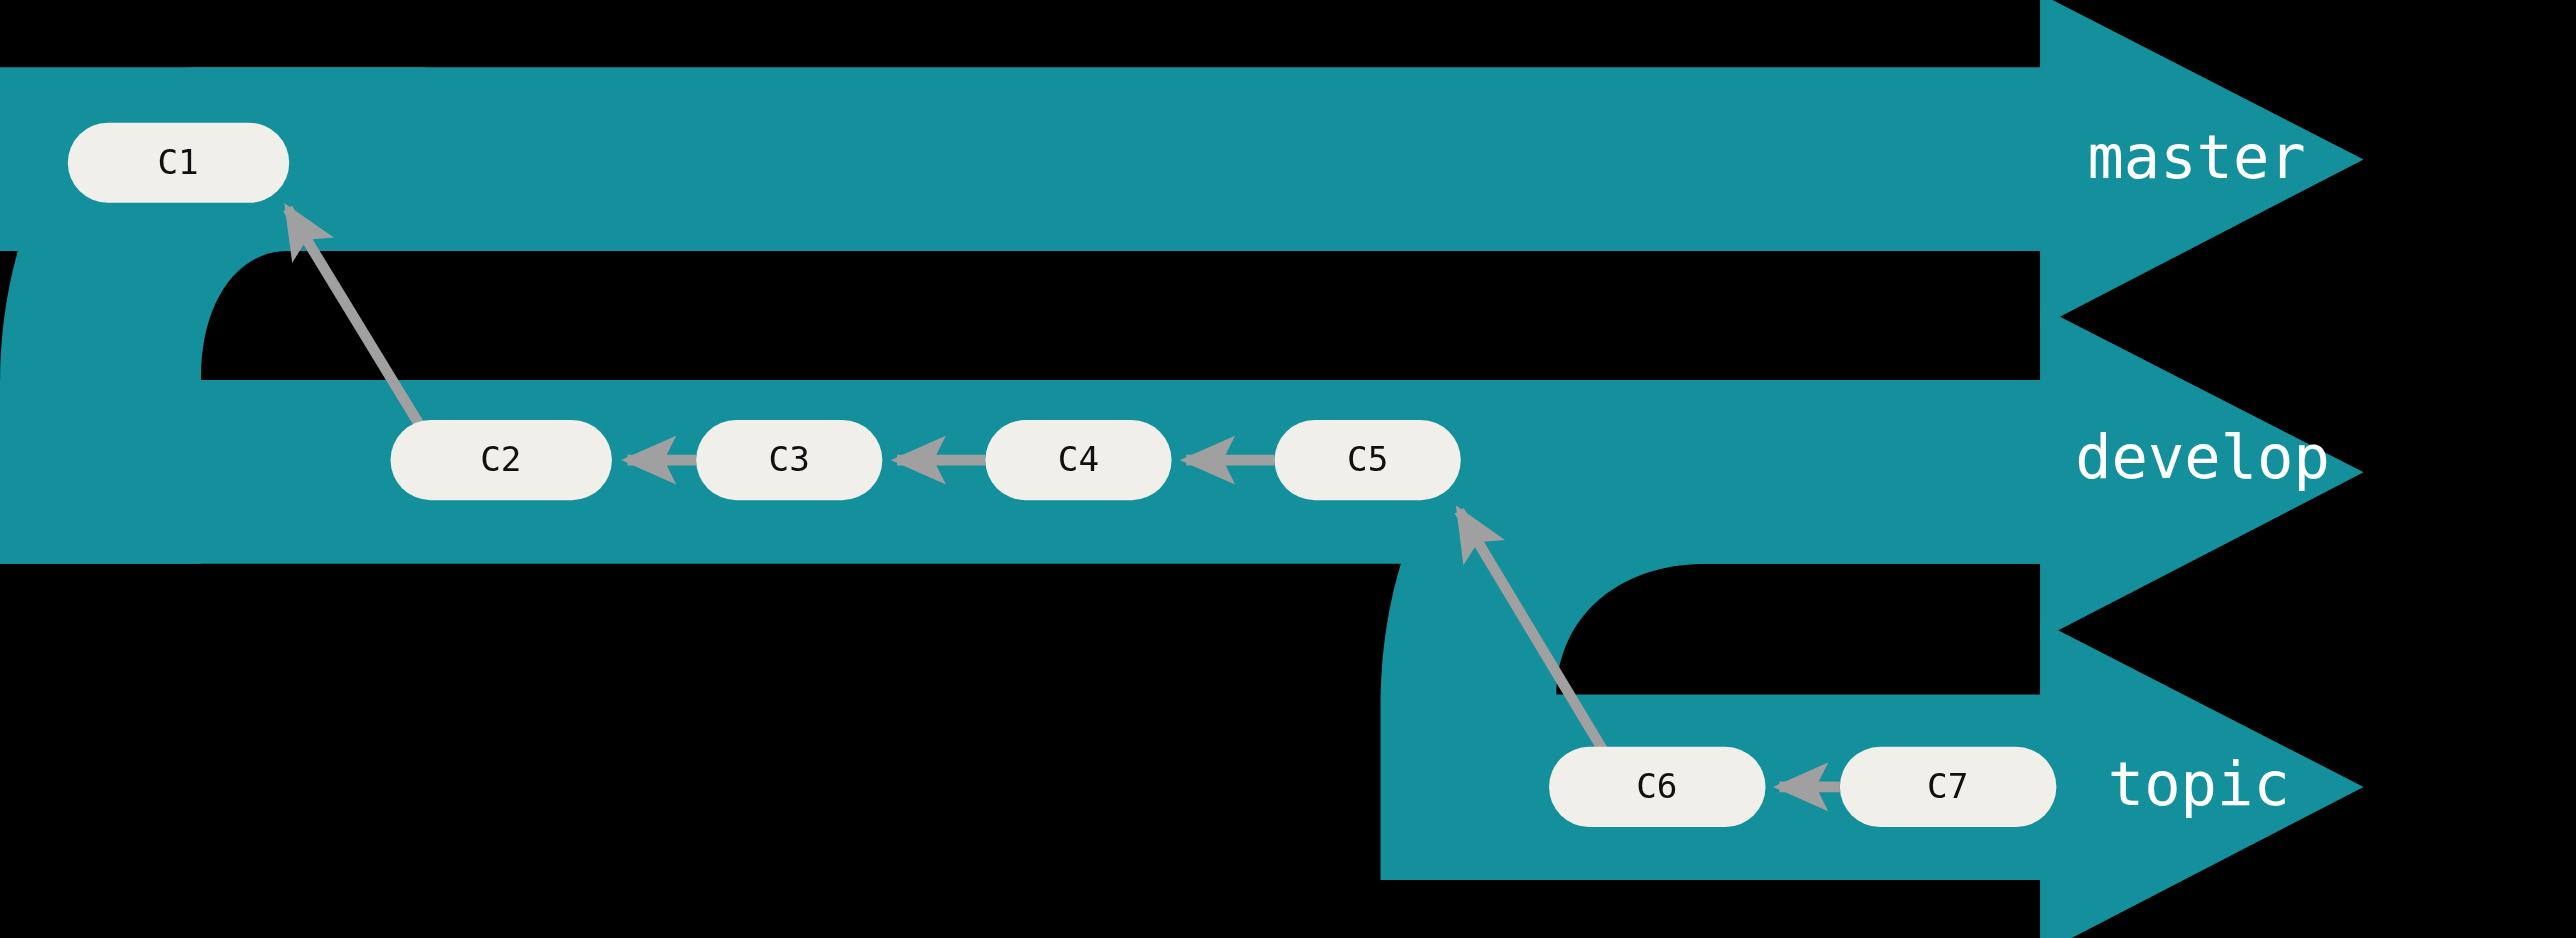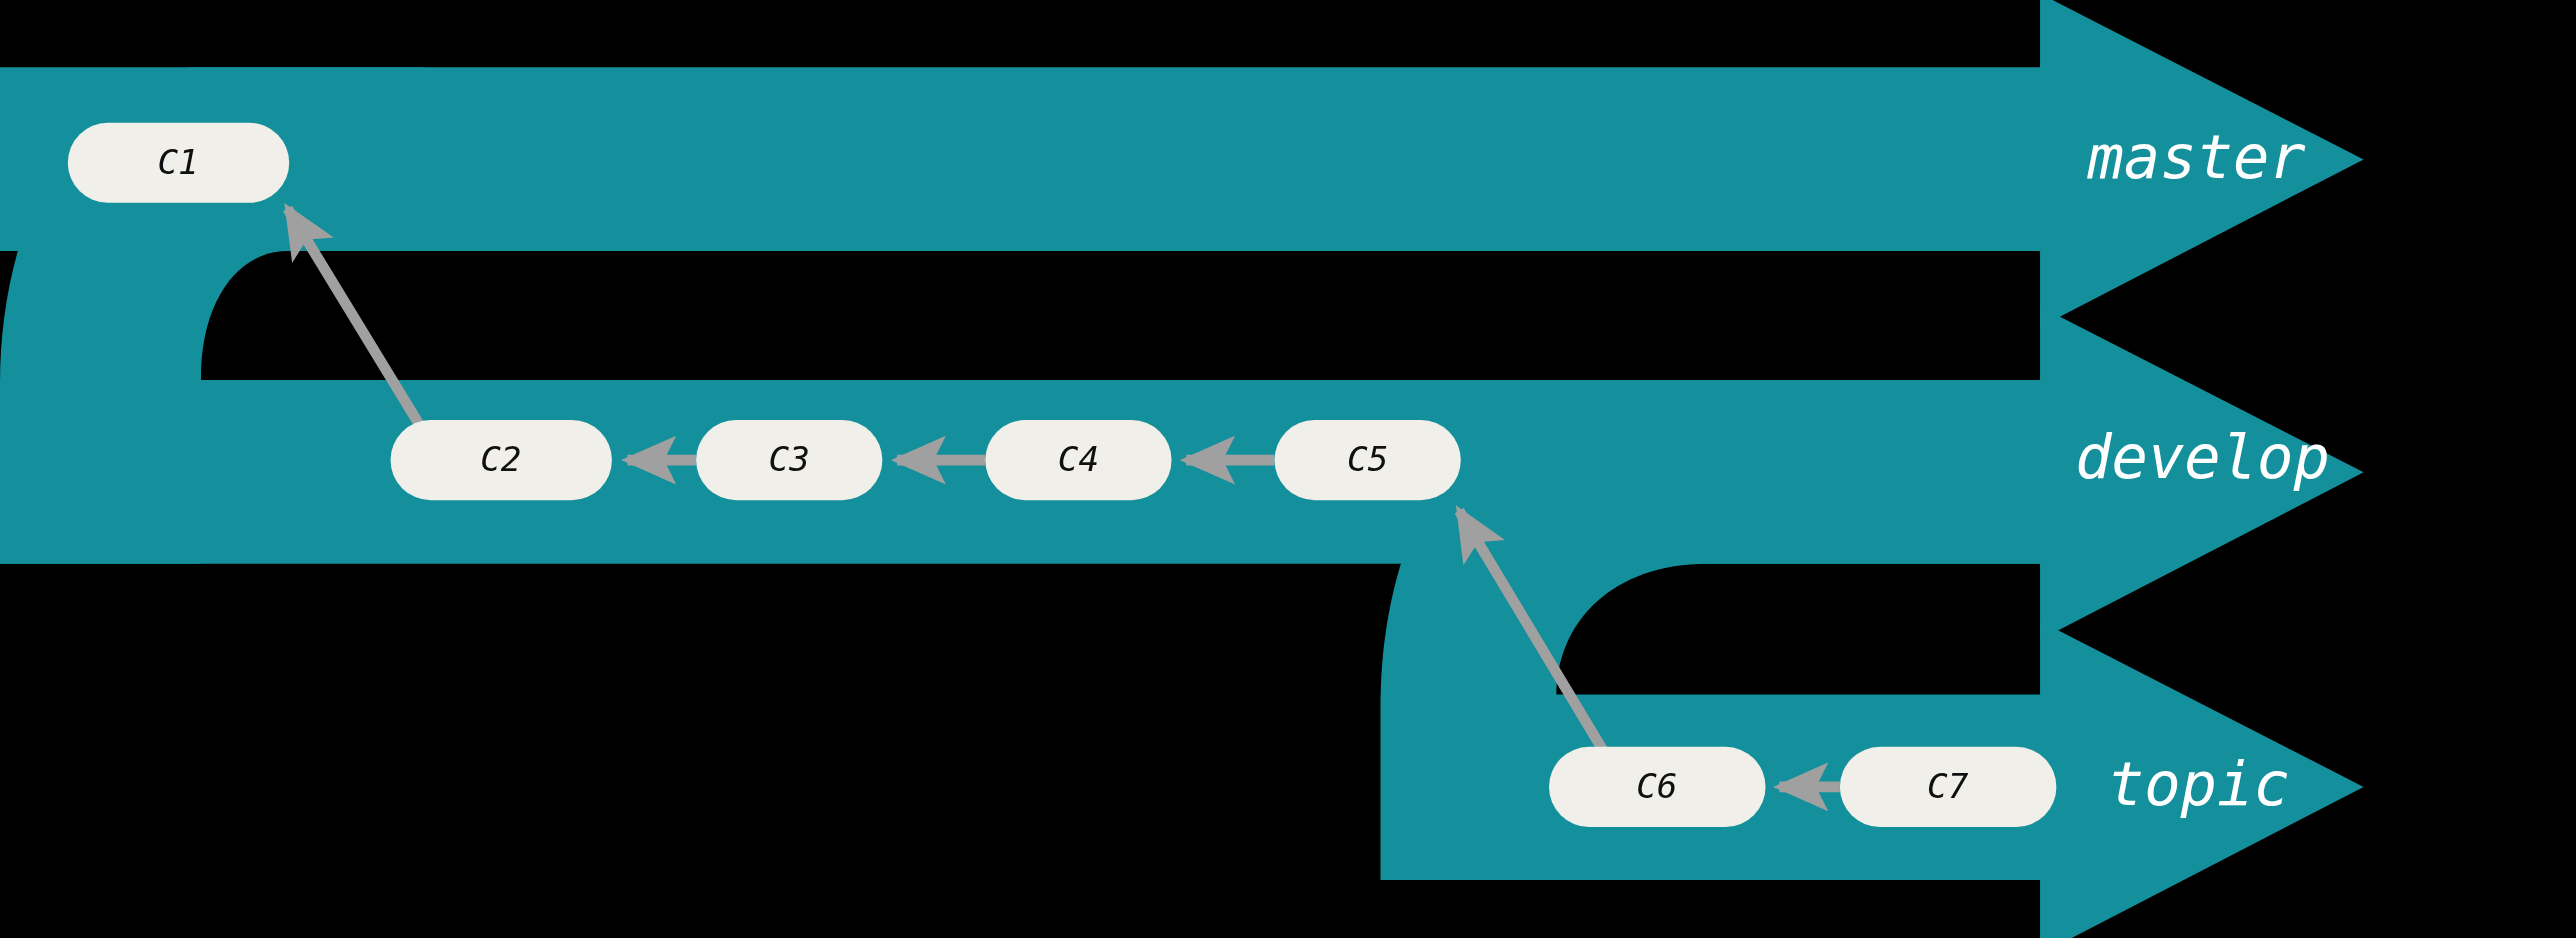--- a/index.html
+++ b/index.html
@@ -1,18 +1,18 @@
 <!DOCTYPE html>
 <html style="font-size:13px"><head>
 <meta charset="utf-8">
 <style>
   html,body{margin:0;padding:0;background:#000;}
   body{width:2576px;height:939px;overflow:hidden;
        font-family:"DejaVu Sans Mono","Liberation Mono",monospace;}
-  #stage{position:relative;width:2576px;height:939px;background:#000;font-style:italic;}
+  #stage{position:relative;width:2576px;height:939px;background:#000;}
   svg#diagram{position:absolute;left:0;top:0;width:2576px;height:939px;display:block;}
   .branch-label{font-family:"DejaVu Sans Mono","Liberation Mono",monospace;
                 font-size:74px;fill:#FFFFFF;letter-spacing:0px;
                 dominant-baseline:middle;}
   .commit-label{font-family:"DejaVu Sans Mono","Liberation Mono",monospace;
                 font-size:42px;fill:#101010;text-anchor:middle;
                 dominant-baseline:middle;}
 </style>
 </head>
 <body>

